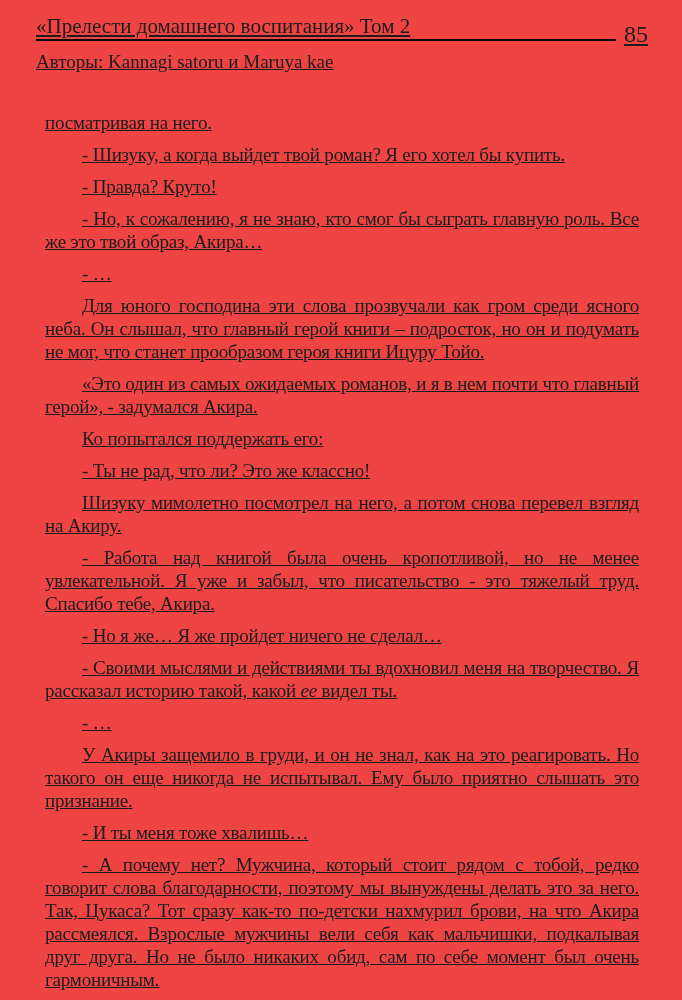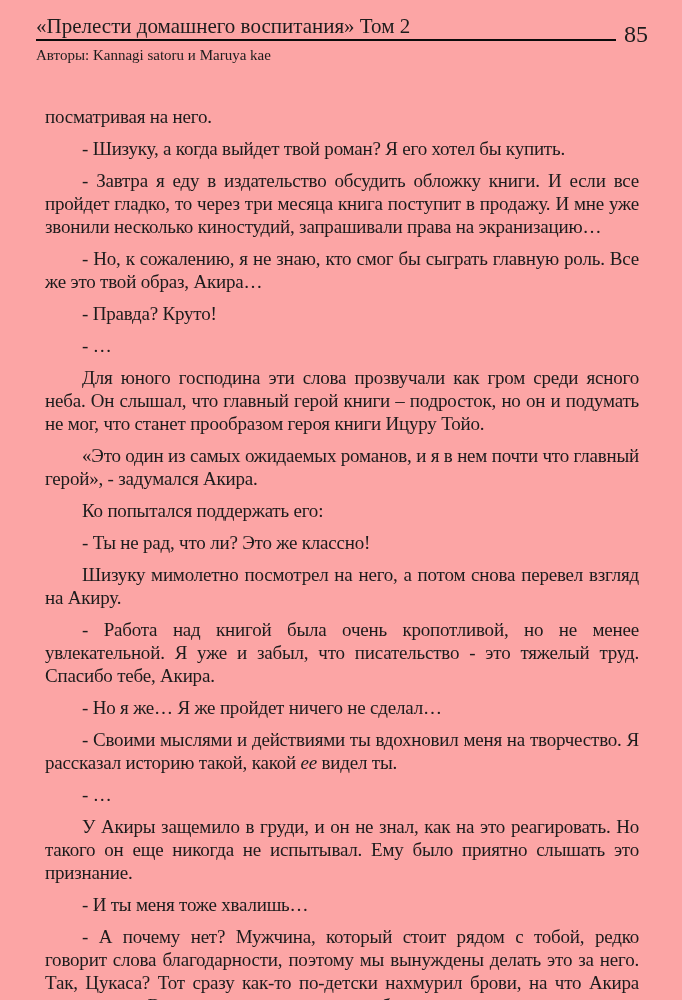--- a/index.html
+++ b/index.html
@@ -34,23 +34,23 @@
   }
   .header-pagenum {
     flex: 0 0 auto;
     font-size: 24px;
     line-height: 24px;
     padding-left: 8px;
     position: relative;
     top: 5px;
   }
   .header-authors {
-    font-size: 15px;
+    font-size: 19px;
     line-height: 17px;
-    margin-top: 6px;
+    margin-top: 12px;
   }
   .content {
     margin-top: 41px;
   }
   .para {
     margin: 9px;
     font-size: 19px;
     line-height: 23px;
     text-align: justify;
     letter-spacing: -0.2px;
@@ -58,33 +58,32 @@
   .para.indent {
     text-indent: 37px;
   }
   .em {
     font-style: italic;
   }
 </style>
 </head>
 <body>
 
-<div class="page" style="background: #fca5a5; color: rgb(28, 28, 28);">
+<div class="page" style="background: #ef4444; color: rgb(28, 28, 28); text-decoration: underline;">
   <div class="header-row">
     <div class="header-title">«Прелести домашнего воспитания» Том 2</div>
     <div class="header-pagenum">85</div>
   </div>
   <div class="header-authors">Авторы: Kannagi satoru и Maruya kae</div>
 
   <div class="content">
       <p class="para"><span>посматривая на него.</span></p>
       <p class="para indent"><span>- Шизуку, а когда выйдет твой роман? Я его хотел бы купить.</span></p>
-      <p class="para indent"><span>- Завтра я еду в издательство обсудить обложку книги. И если все пройдет гладко, то через три месяца книга поступит в продажу. И мне уже звонили несколько киностудий, запрашивали права на экранизацию…</span></p>
+      <p class="para indent"><span>- Правда? Круто!</span></p>
       <p class="para indent"><span>- Но, к сожалению, я не знаю, кто смог бы сыграть главную роль. Все же это твой образ, Акира…</span></p>
-      <p class="para indent"><span>- Правда? Круто!</span></p>
       <p class="para indent"><span>- …</span></p>
       <p class="para indent"><span>Для юного господина эти слова прозвучали как гром среди ясного неба. Он слышал, что главный герой книги – подросток, но он и подумать не мог, что станет прообразом героя книги Ицуру Тойо.</span></p>
       <p class="para indent"><span>«Это один из самых ожидаемых романов, и я в нем почти что главный герой», - задумался Акира.</span></p>
       <p class="para indent"><span>Ко попытался поддержать его:</span></p>
       <p class="para indent"><span>- Ты не рад, что ли? Это же классно!</span></p>
       <p class="para indent"><span>Шизуку мимолетно посмотрел на него, а потом снова перевел взгляд на Акиру.</span></p>
       <p class="para indent"><span>- Работа над книгой была очень кропотливой, но не менее увлекательной. Я уже и забыл, что писательство - это тяжелый труд. Спасибо тебе, Акира.</span></p>
       <p class="para indent"><span>- Но я же… Я же пройдет ничего не сделал…</span></p>
       <p class="para indent"><span>- Своими мыслями и действиями ты вдохновил меня на творчество. Я рассказал историю такой, какой </span><span class="em">ее</span><span> видел ты.</span></p>
       <p class="para indent"><span>- …</span></p>

